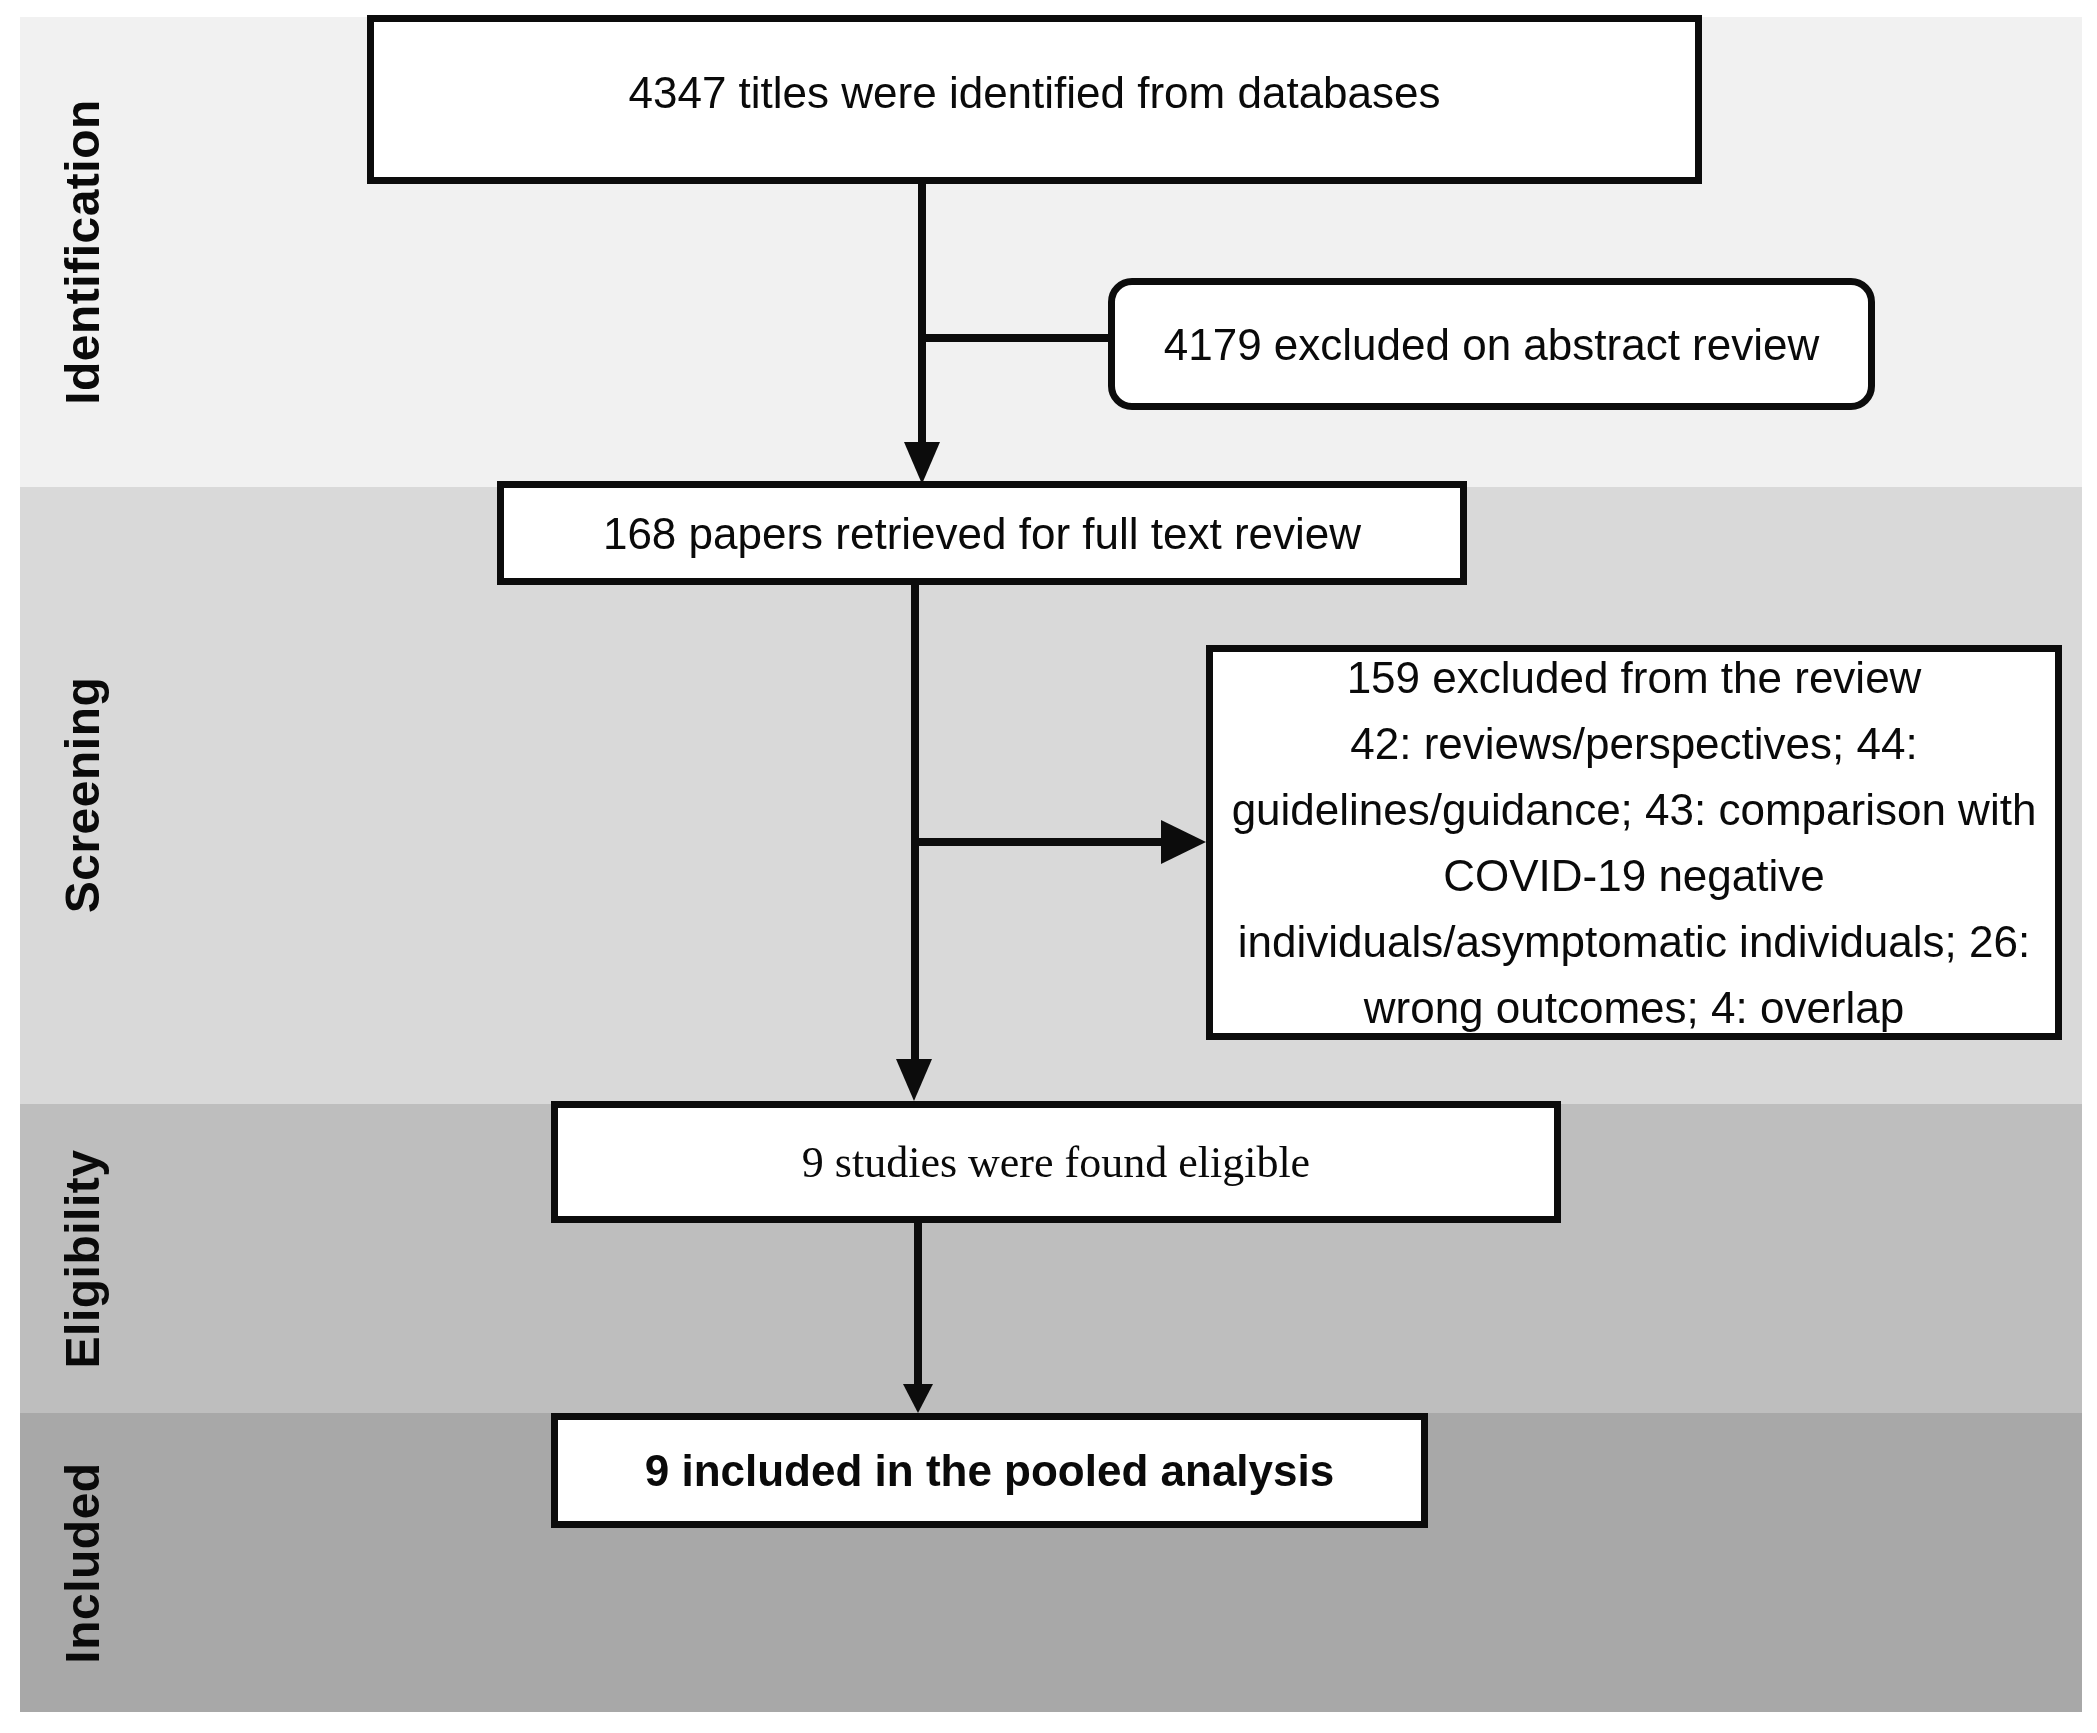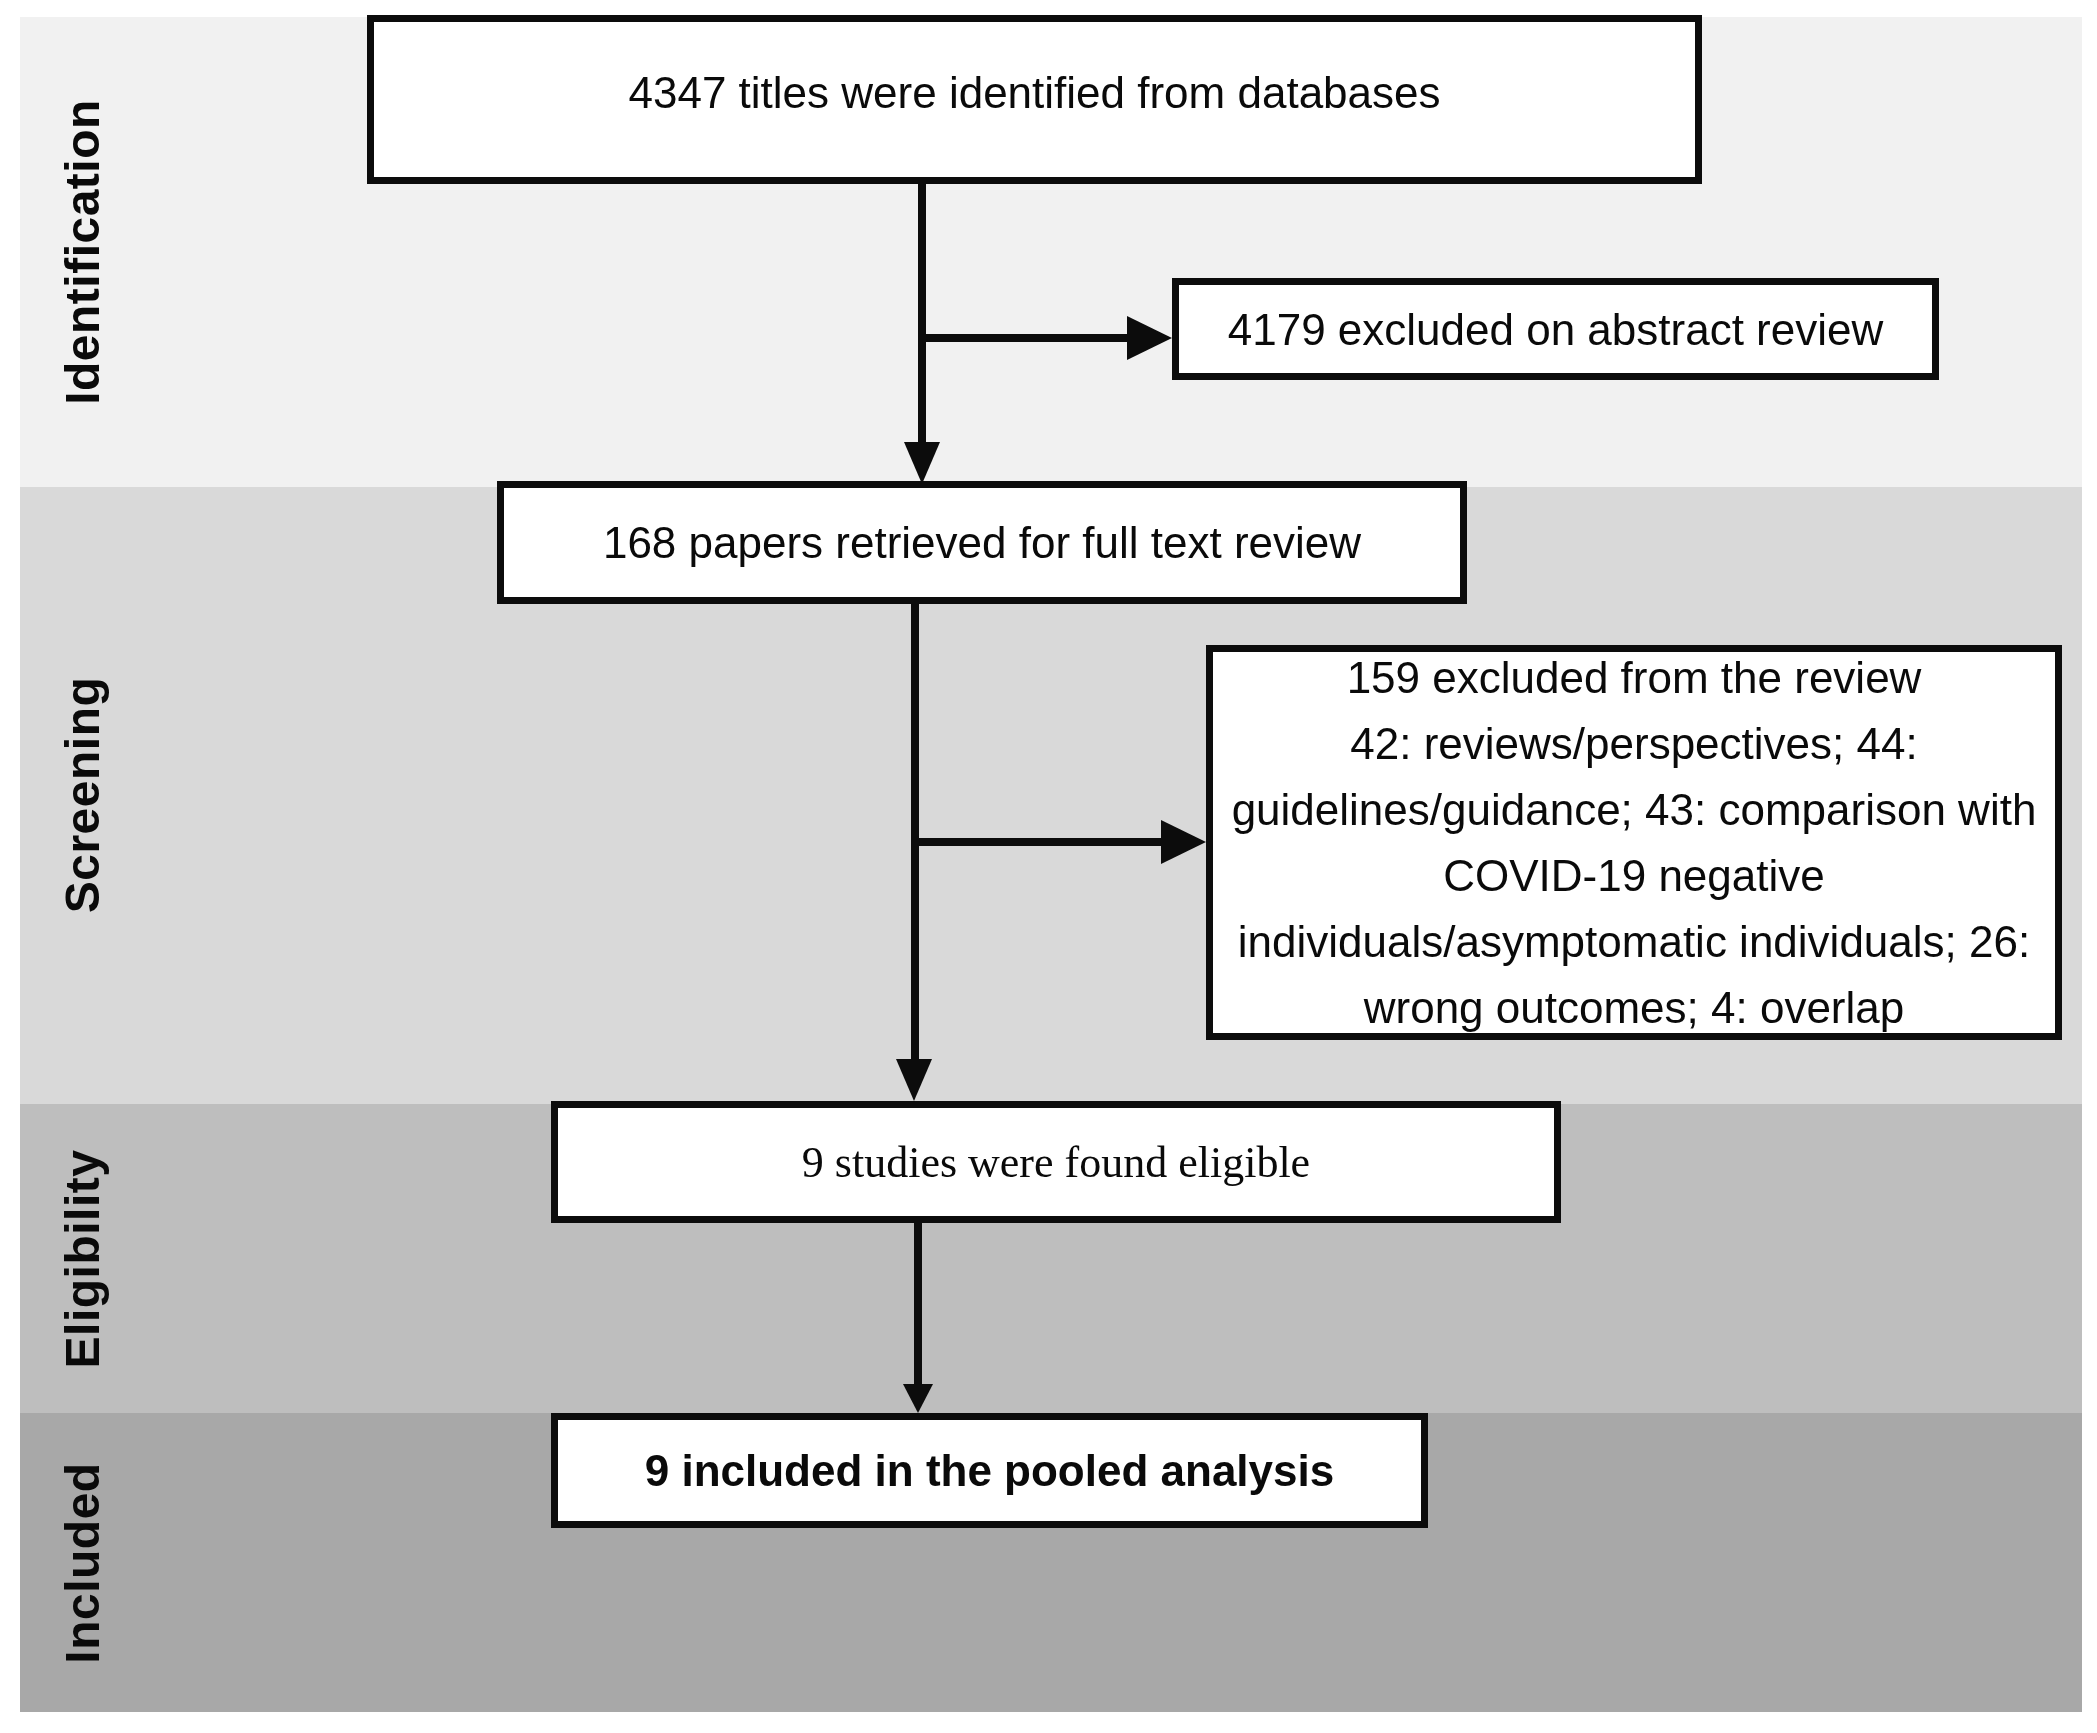--- a/index.html
+++ b/index.html
@@ -71,25 +71,25 @@
   <div class="shaft" style="left:911px;top:838px;width:252px;height:7.7px;"></div>
   <div class="head right-lg" style="left:1161px;top:820px;"></div>
 
   <div class="shaft" style="left:914px;top:1223px;width:7.7px;height:162px;"></div>
   <div class="head down-sm" style="left:903px;top:1384px;"></div>
 
   <div class="fbox top-aligned" style="left:367px;top:15.4px;width:1335px;height:169px;">
     <span>4347 titles were identified from databases</span>
   </div>
 
-  <div class="fbox" style="left:1172px;top:278px;width:767px;height:102px;">
+  <div class="fbox" style="left:1108px;top:278px;width:767px;height:132px;border-radius:24px;">
     <span>4179 excluded on abstract review</span>
   </div>
 
-  <div class="fbox" style="left:497px;top:481px;width:970px;height:123px;">
+  <div class="fbox" style="left:497px;top:481px;width:970px;height:104px;">
     <span>168 papers retrieved for full text review</span>
   </div>
 
   <div class="fbox multiline" style="left:1206px;top:645px;width:856px;height:395px;">
     <span>159 excluded from the review
 42: reviews/perspectives; 44:
 guidelines/guidance; 43: comparison with
 COVID-19 negative
 individuals/asymptomatic individuals; 26:
 wrong outcomes; 4: overlap</span>

